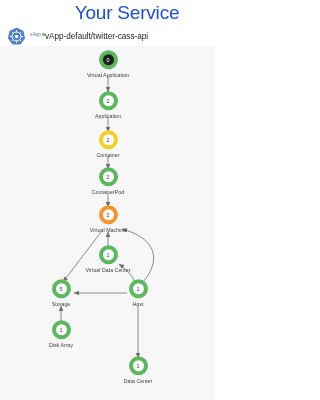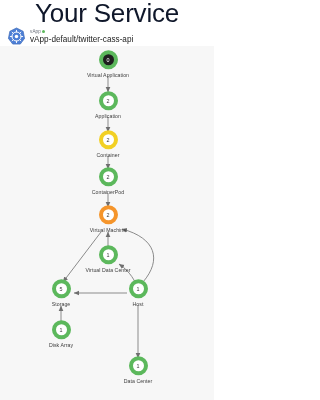--- a/index.html
+++ b/index.html
@@ -28,43 +28,44 @@
     width: 214px;
     height: 46px;
     background: #ffffff;
   }
   .page-title {
     position: absolute;
     left: 0;
     top: 1px;
     width: 214px;
     text-align: center;
-    font-size: 26px;
+    font-size: 19px;
     font-weight: 400;
-    color: #0f172a;
+    color: #1d4ed8;
     letter-spacing: -0.2px;
     line-height: 24px;
+    padding-left: 20px;
   }
   .entity-row {
     position: absolute;
     left: 7px;
     top: 27px;
     display: flex;
     align-items: center;
     gap: 4px;
   }
   .k8s-logo {
     width: 19px;
     height: 19px;
     flex: 0 0 19px;
     display: block;
   }
   .entity-text {
     display: flex;
-    flex-direction: column;
+    flex-direction: row;
     line-height: 1;
   }
   .entity-kind {
     font-size: 4.6px;
     color: #6a6f7a;
     letter-spacing: 0.1px;
     display: flex;
     align-items: center;
     gap: 1px;
     height: 6px;

